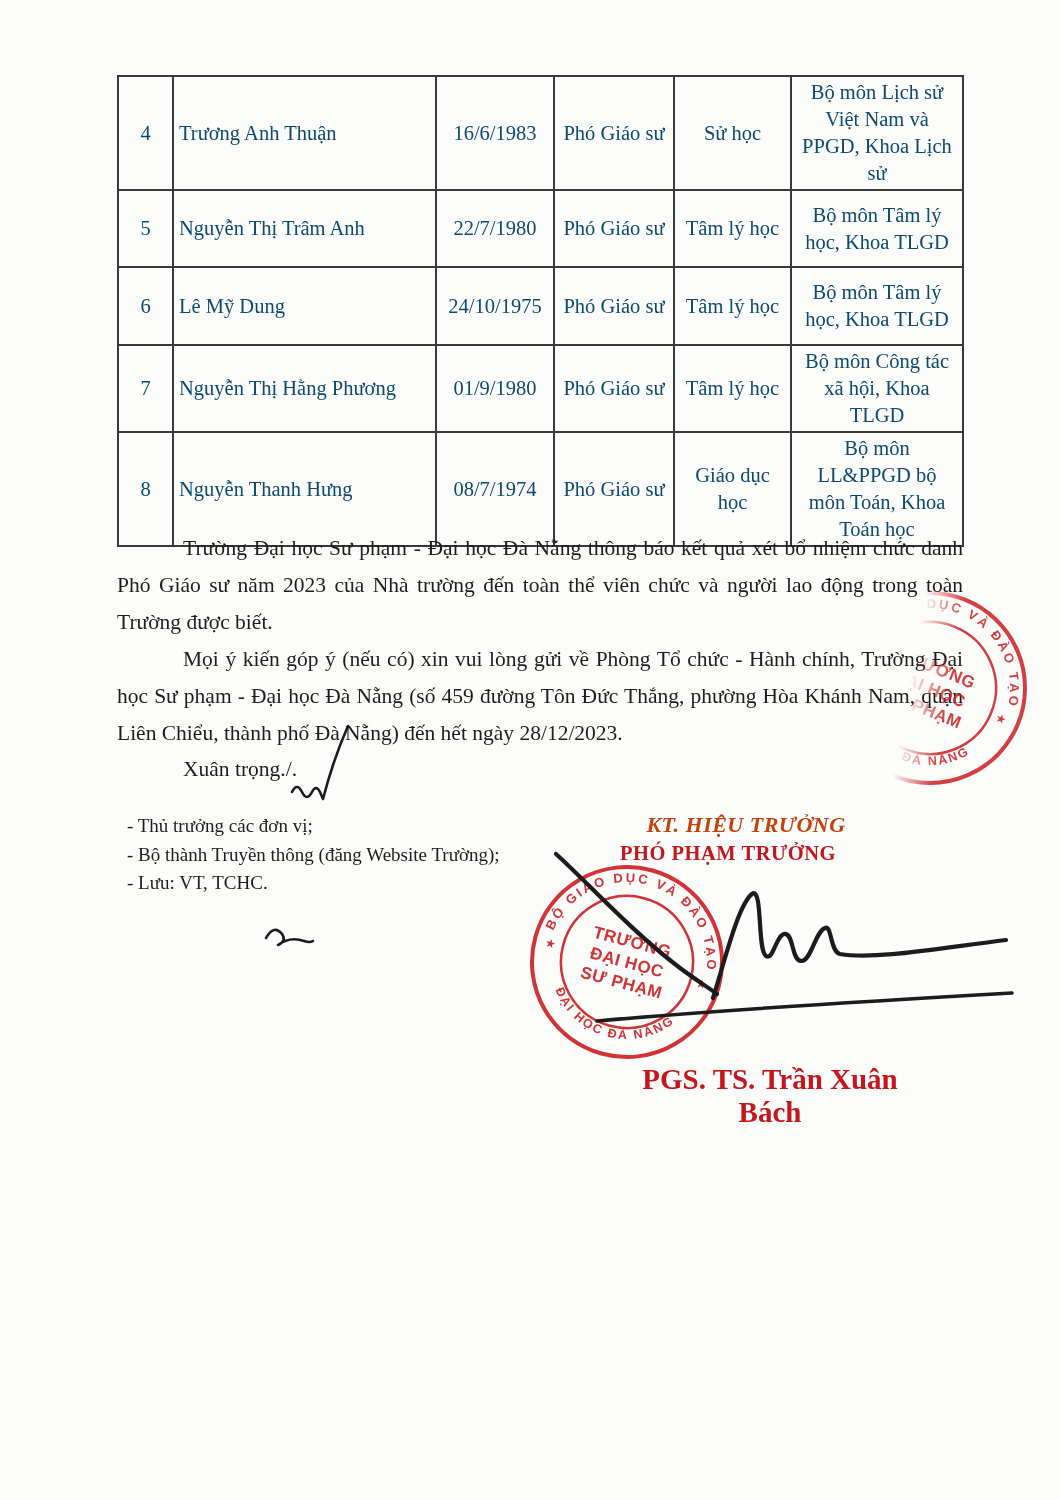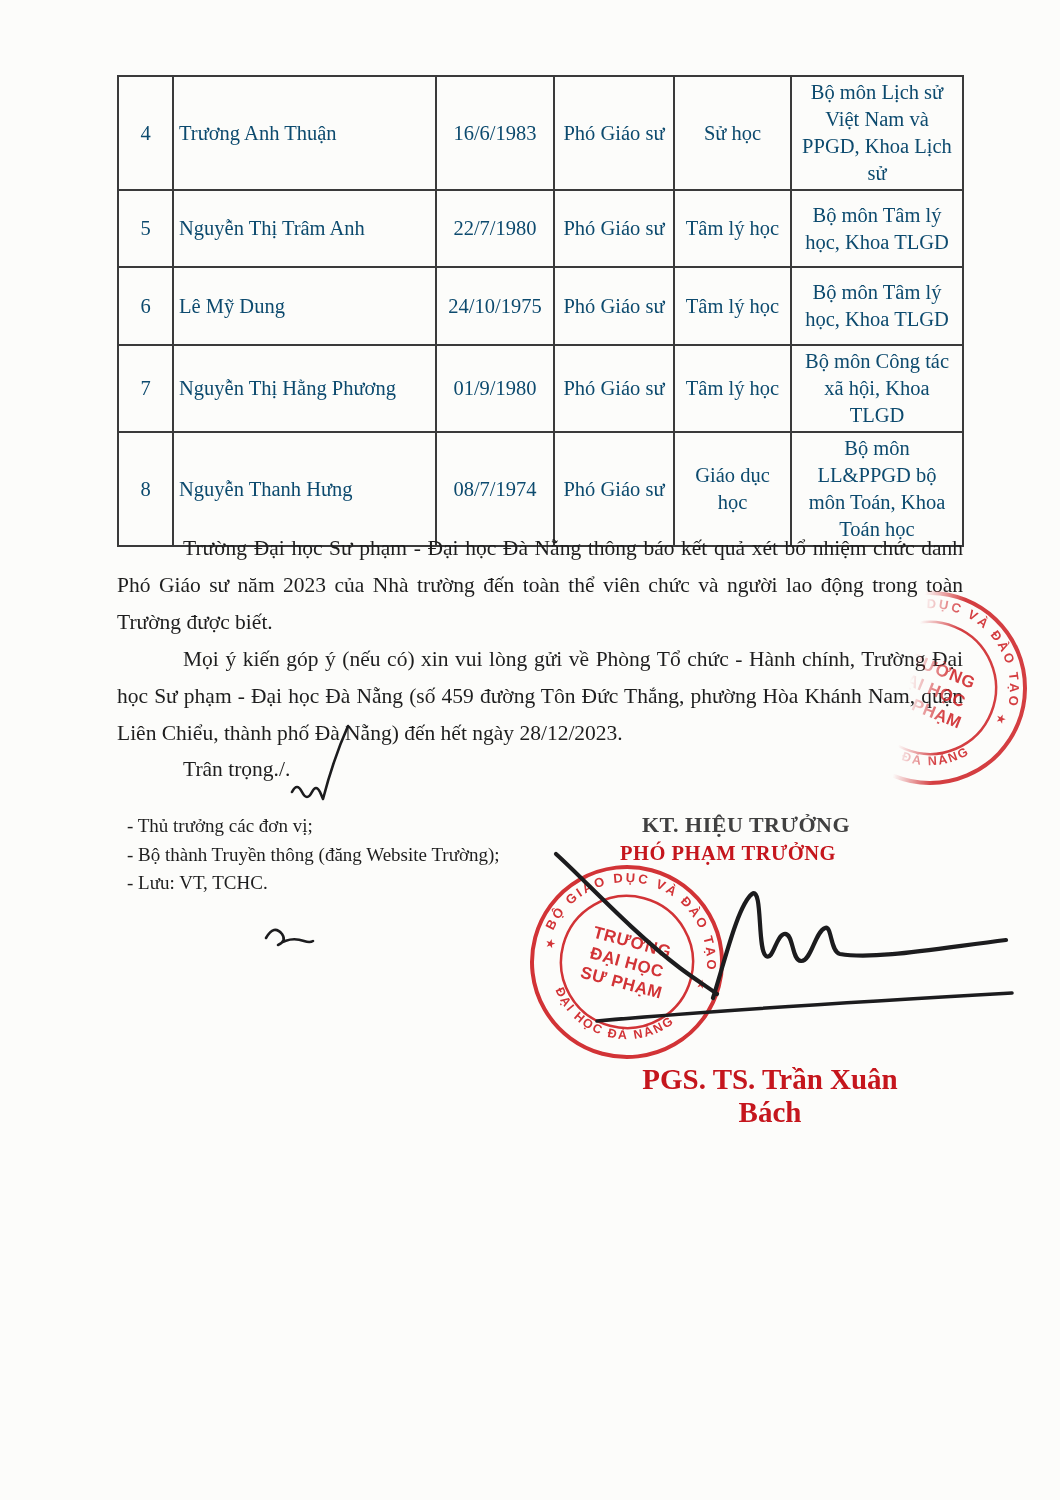--- a/index.html
+++ b/index.html
@@ -43,22 +43,23 @@
   }
   
   .recipients{position:absolute;left:127px;top:812px;width:440px;}
   .recipients .head{
     font-weight:bold;font-style:italic;font-size:20.5px;margin-bottom:4px;
   }
   .recipients .item{font-size:19px;line-height:28.5px;}
   
   .auth-line{
     position:absolute;left:600px;top:812px;width:292px;
-    text-align:center;font-weight:bold;font-size:22px;color:#404040;
+    text-align:center;font-weight:bold;font-size:22px;color:#c2410c;
     letter-spacing:.5px;
+    font-style:italic;
   }
   .pos-line{
     position:absolute;left:588px;top:842px;width:280px;
     text-align:center;font-weight:bold;font-size:20.5px;
     letter-spacing:.5px;
   }
   .signer-name{
     position:absolute;left:630px;top:1063px;width:280px;
     text-align:center;font-weight:bold;font-size:29px;
   }
@@ -128,21 +129,21 @@
         <td>08/7/1974</td>
         <td>Phó Giáo sư</td>
         <td>Giáo dục học</td>
         <td>Bộ môn LL&amp;PPGD bộ môn Toán, Khoa Toán học</td>
       </tr>
     </tbody>
   </table>
 
   <p class="para para1">Trường Đại học Sư phạm - Đại học Đà Nẵng thông báo kết quả xét bổ nhiệm chức danh Phó Giáo sư năm 2023 của Nhà trường đến toàn thể viên chức và người lao động trong toàn Trường được biết.</p>
   <p class="para para2">Mọi ý kiến góp ý (nếu có) xin vui lòng gửi về Phòng Tổ chức - Hành chính, Trường Đại học Sư phạm - Đại học Đà Nẵng (số 459 đường Tôn Đức Thắng, phường Hòa Khánh Nam, quận Liên Chiểu, thành phố Đà Nẵng) đến hết ngày 28/12/2023.</p>
-  <div class="closing">Trân trọng./.</div>
+  <div class="closing">Xuân trọng./.</div>
 
   <div class="recipients">
     <div class="item">- Thủ trưởng các đơn vị;</div>
     <div class="item">- Bộ thành Truyền thông (đăng Website Trường);</div>
     <div class="item">- Lưu: VT, TCHC.</div>
   </div>
 
   <div class="auth-line">KT. HIỆU TRƯỞNG</div>
   <div class="pos-line" style="color:#c5161d;">PHÓ PHẠM TRƯỞNG</div>
 

